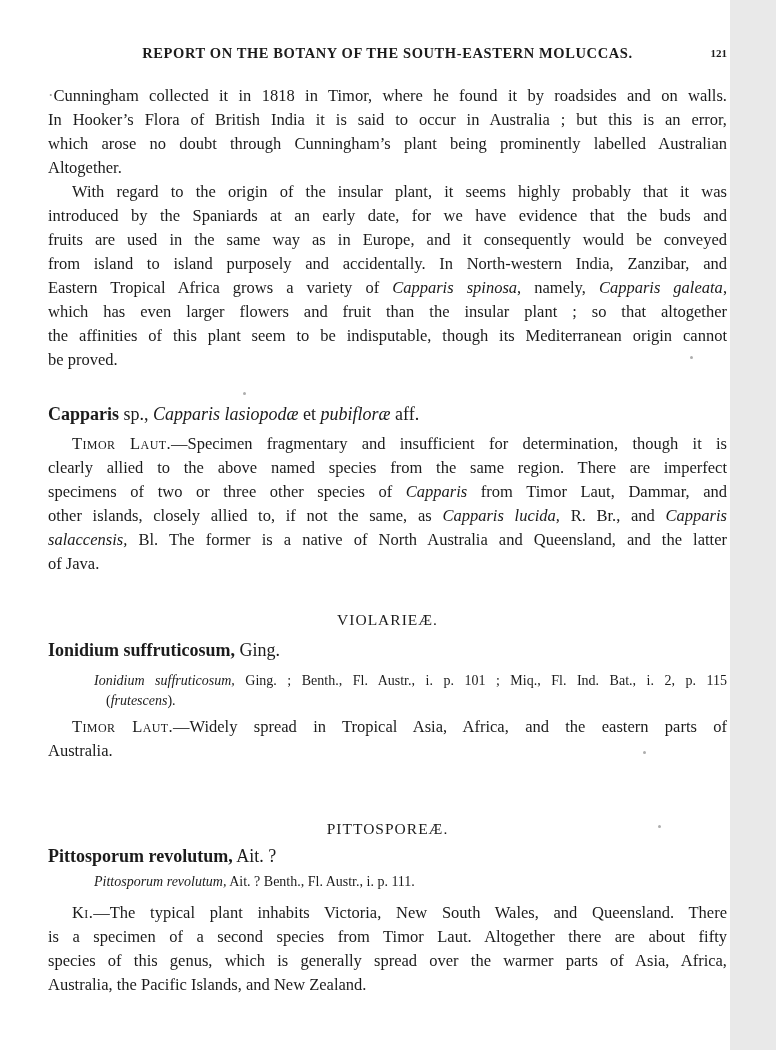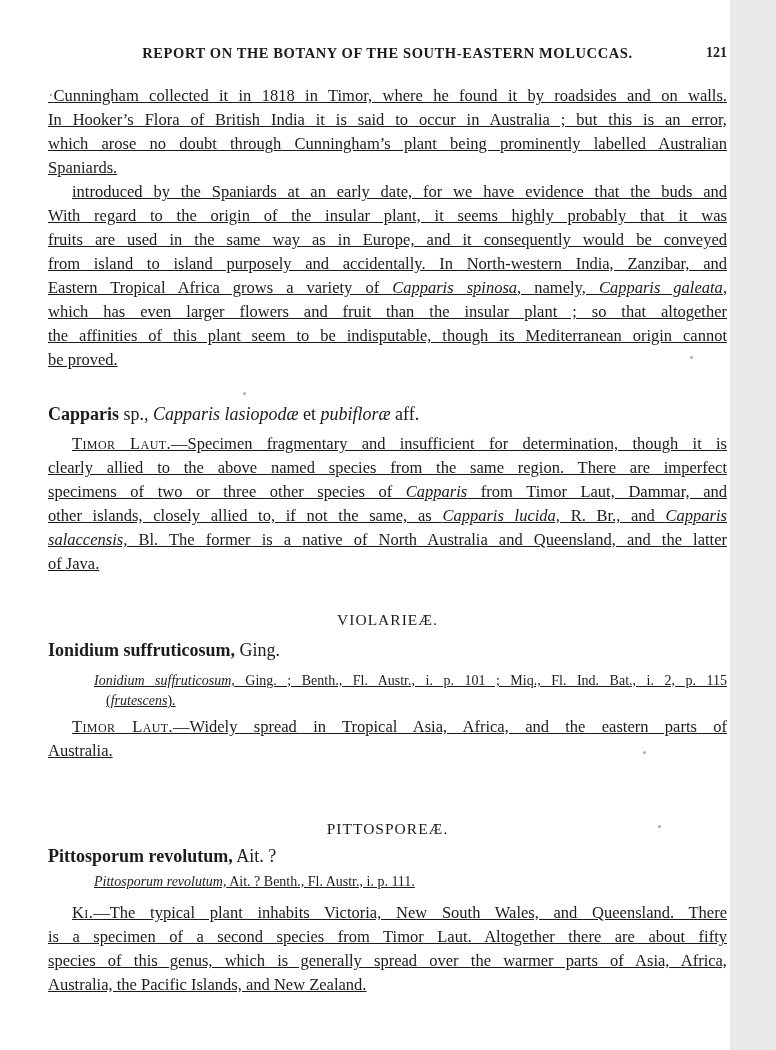--- a/index.html
+++ b/index.html
@@ -25,36 +25,35 @@
     font-size: 14.5px;
     font-weight: bold;
     letter-spacing: 0.6px;
     line-height: 22px;
     white-space: nowrap;
   }
   .page-number {
     position: absolute;
     right: 0;
     top: 0;
-    font-size: 14px;
+    font-size: 11px;
     font-weight: bold;
     line-height: 22px;
   }
   .content {
     position: absolute;
     top: 84px;
     left: 48px;
     width: 679px;
     font-size: 16.5px;
   }
   .line {
     line-height: 24px;
     text-align: justify;
     text-align-last: justify;
-    text-decoration: underline;
   }
   .para .line:last-child { text-align-last: left; }
   .para.indent .line:first-child { text-indent: 24px; }
   sc { font-variant: small-caps; letter-spacing: 0.4px; }
   i, em { font-style: italic; }
   .species-heading {
     line-height: 24px;
     font-size: 18px;
   }
   .section-heading {
@@ -100,26 +99,26 @@
     <span class="running-title">REPORT ON THE BOTANY OF THE SOUTH-EASTERN MOLUCCAS.</span>
     <span class="page-number">121</span>
   </div>
 
   <div class="content">
 
     <div class="para">
         <div class="line"><span class="faint">·</span>Cunningham collected it in 1818 in Timor, where he found it by roadsides and on walls.</div>
         <div class="line">In Hooker’s Flora of British India it is said to occur in Australia ; but this is an error,</div>
         <div class="line">which arose no doubt through Cunningham’s plant being prominently labelled Australian</div>
-        <div class="line">Spaniards.</div>
+        <div class="line">Altogether.</div>
       </div>
 
     <div class="para indent">
+        <div class="line">With regard to the origin of the insular plant, it seems highly probably that it was</div>
         <div class="line">introduced by the Spaniards at an early date, for we have evidence that the buds and</div>
-        <div class="line">With regard to the origin of the insular plant, it seems highly probably that it was</div>
         <div class="line">fruits are used in the same way as in Europe, and it consequently would be conveyed</div>
         <div class="line">from island to island purposely and accidentally.  In North-western India, Zanzibar, and</div>
         <div class="line">Eastern Tropical Africa grows a variety of <i>Capparis spinosa</i>, namely, <i>Capparis galeata</i>,</div>
         <div class="line">which has even larger flowers and fruit than the insular plant ; so that altogether</div>
         <div class="line">the affinities of this plant seem to be indisputable, though its Mediterranean origin cannot</div>
         <div class="line">be proved.</div>
       </div>
 
     <div class="species-heading mt-capparis"><b>Capparis</b> sp., <i>Capparis lasiopodæ</i> et <i>pubifloræ</i> aff.</div>
 

